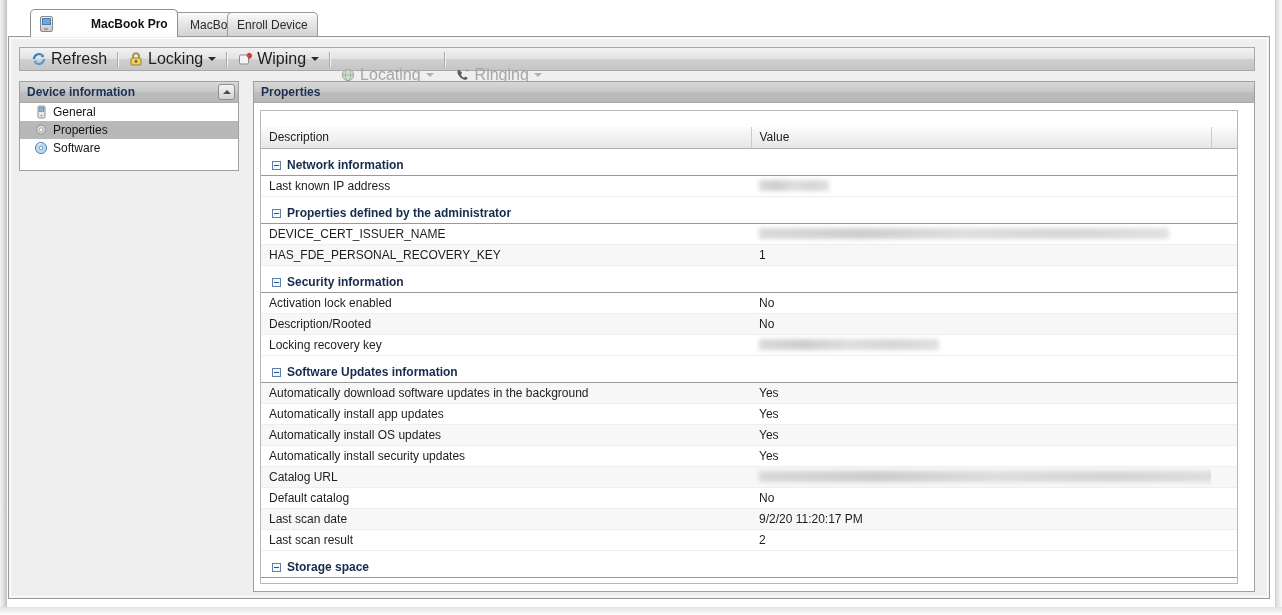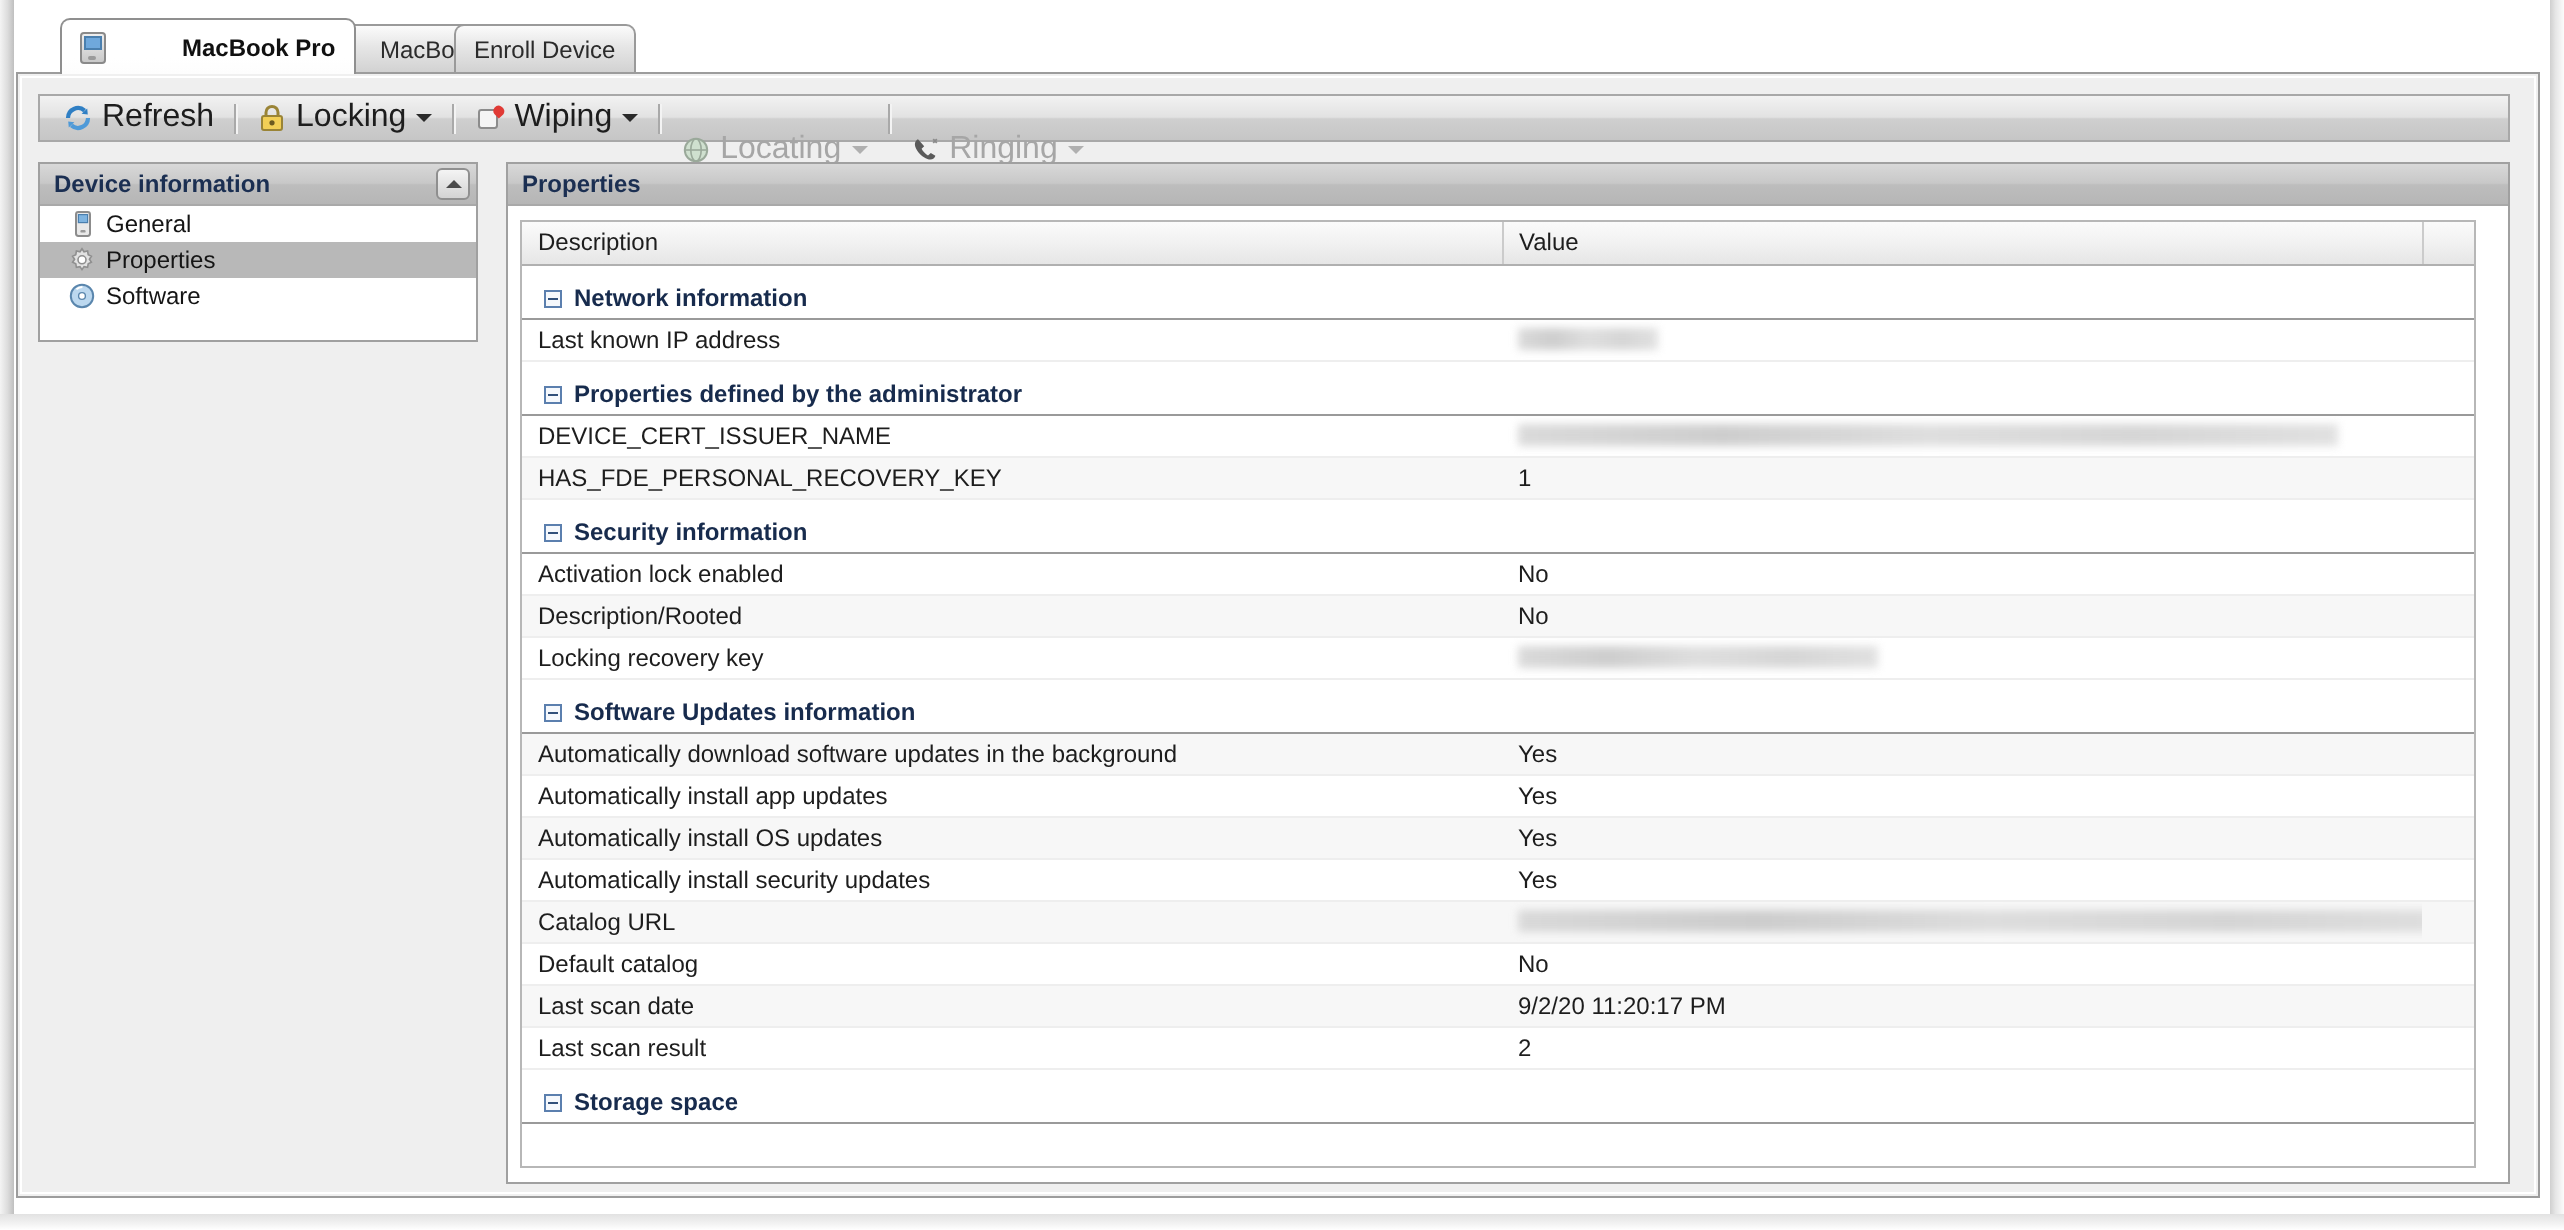--- a/index.html
+++ b/index.html
@@ -245,20 +245,21 @@
     width: 978px; height: 474px;
     box-sizing: border-box;
     border: 1px solid #b7b7b7;
     background: #ffffff;
     overflow: hidden;
   }
   table.grid {
     width: 100%;
     border-collapse: collapse;
     table-layout: fixed;
+    margin-top: 16px;
   }
   table.grid th {
     height: 21px;
     box-sizing: border-box;
     background: linear-gradient(to bottom, #fbfbfb 0%, #f1f1f1 50%, #e6e6e6 100%);
     border-right: 1px solid #cbcbcb;
     border-bottom: 1px solid #b0b0b0;
     font-weight: normal;
     font-size: 12px;
     color: #1d1d1d;

